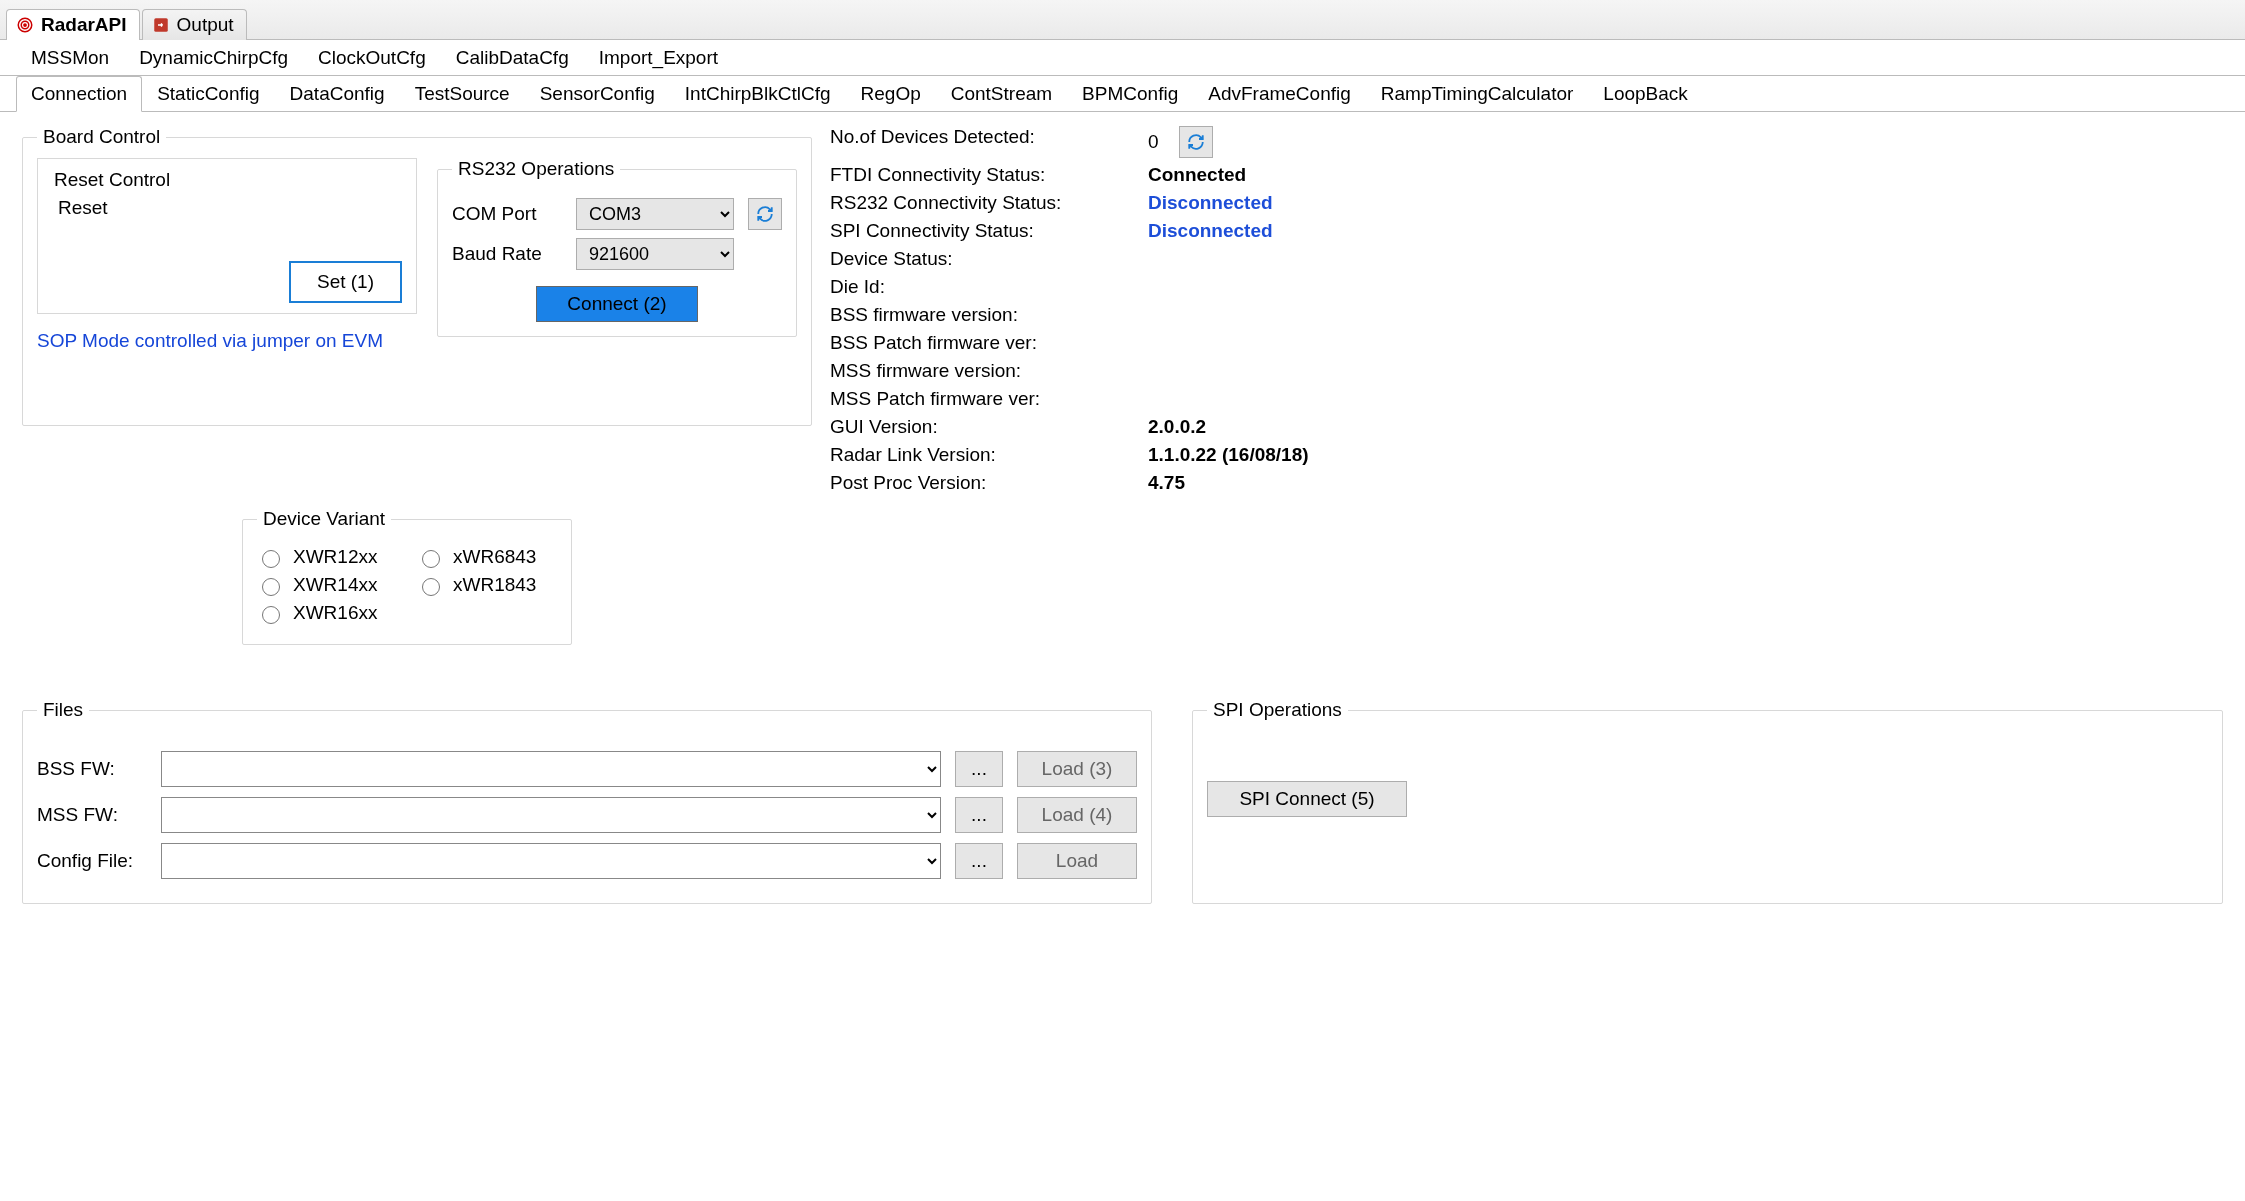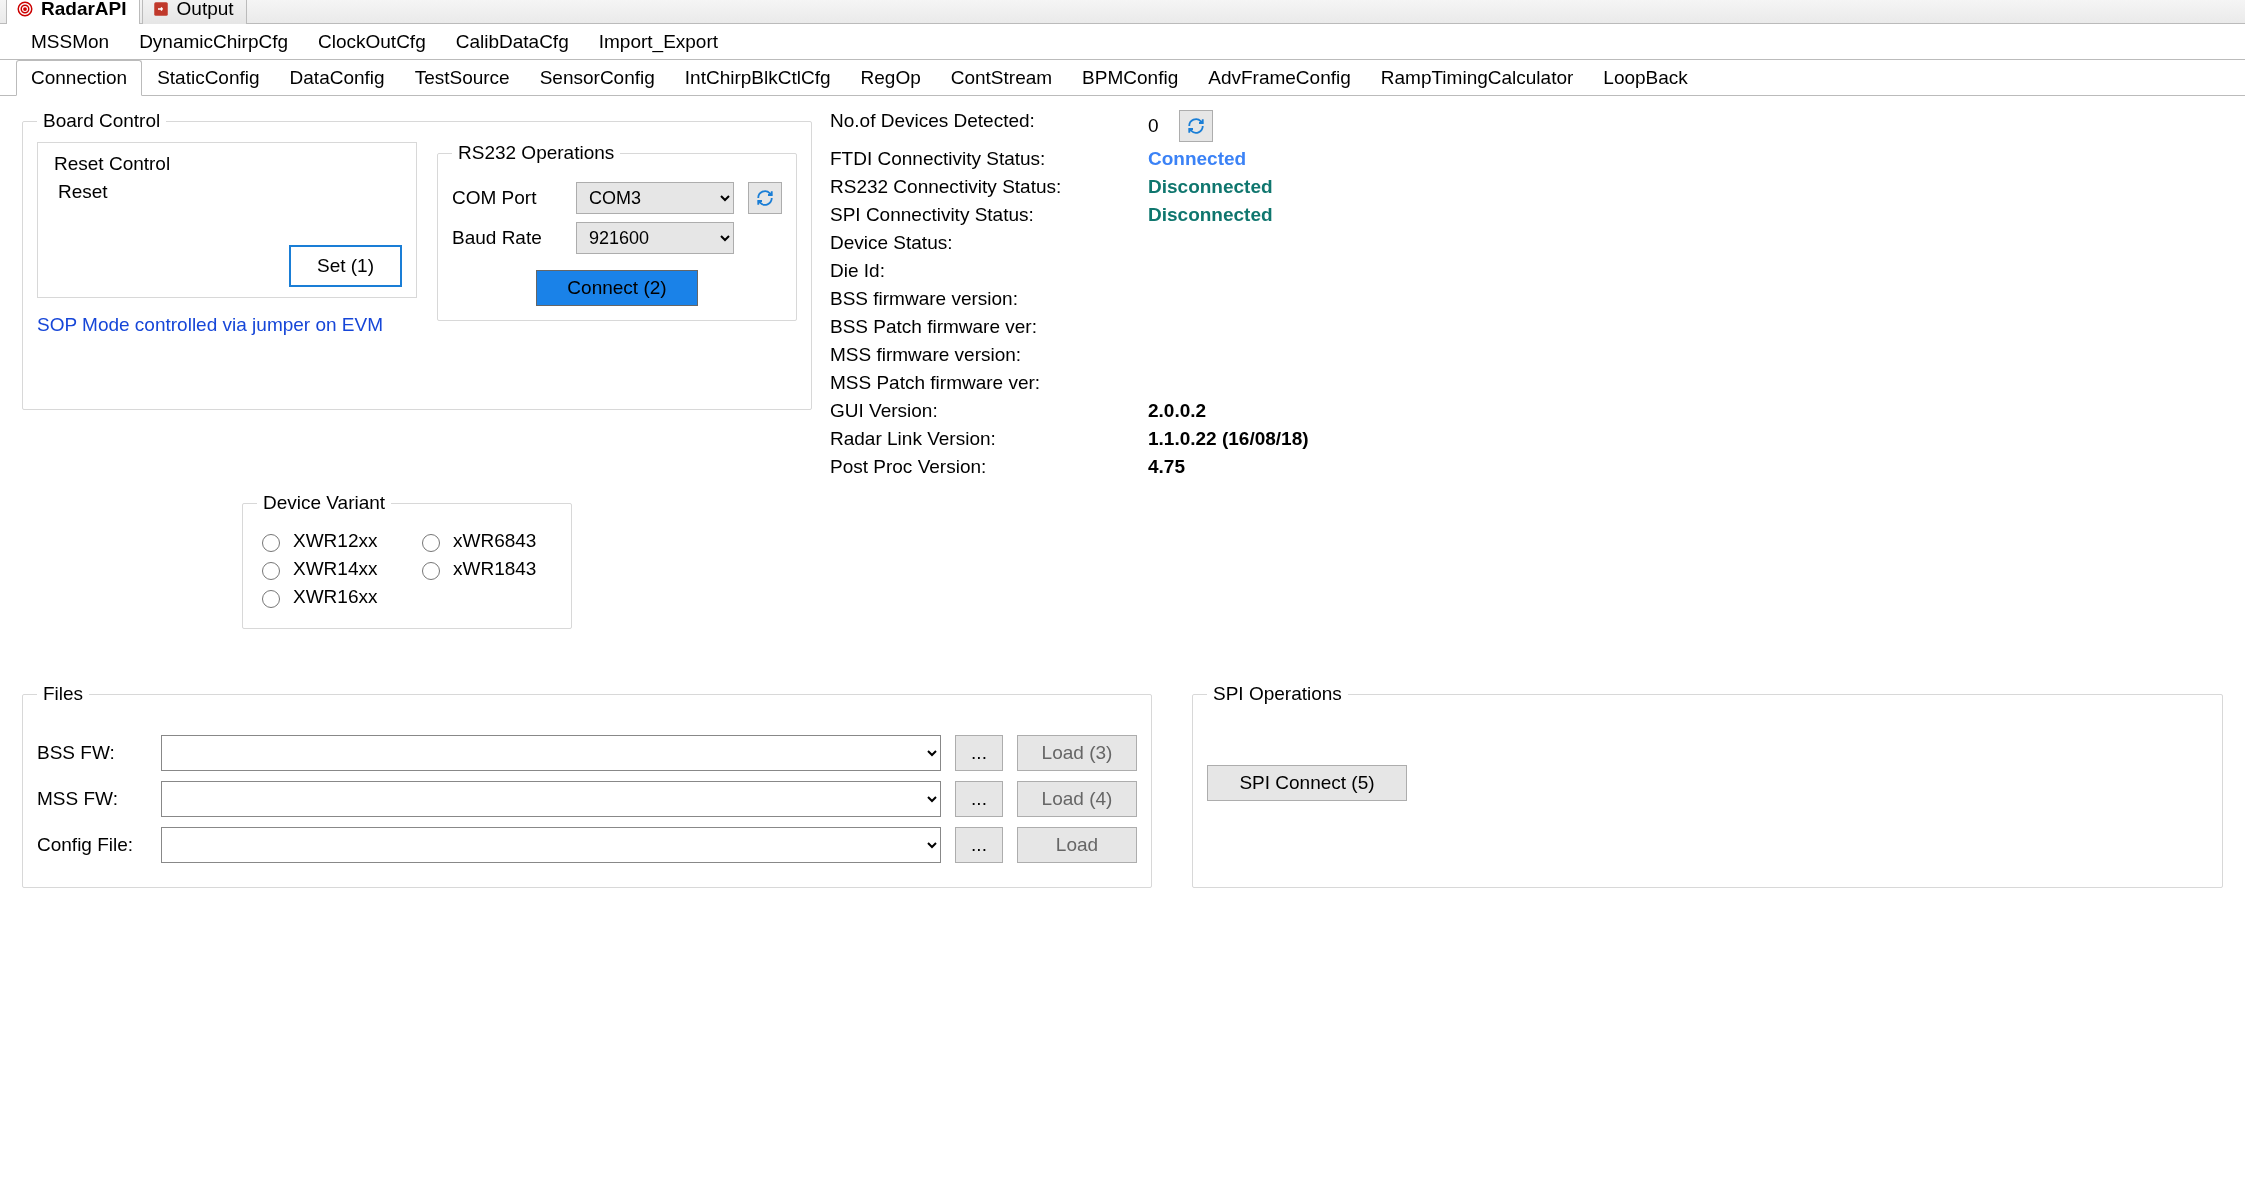--- a/index.html
+++ b/index.html
@@ -11,21 +11,21 @@
     color: #000;
     overflow: hidden;
   }
   
   .file-tabs {
     display: flex;
     align-items: flex-end;
     background: linear-gradient(#f5f5f5,#eaeaea);
     border-bottom: 1px solid #bbb;
     padding: 4px 6px 0 6px;
-    height: 24px;
+    height: 40px;
   }
   .file-tab {
     display: flex;
     align-items: center;
     gap: 6px;
     padding: 4px 12px 4px 8px;
     border: 1px solid #bbb;
     border-bottom: none;
     border-radius: 4px 4px 0 0;
     margin-right: 2px;
@@ -126,22 +126,22 @@
   
   .status-grid {
     display: grid;
     grid-template-columns: 300px 300px;
     row-gap: 6px;
     column-gap: 18px;
     font-size: 19px;
   }
   .status-grid .k { }
   .status-grid .v { display:flex; align-items:center; gap:20px; }
-  .green { color: #3b82f6; font-weight: 600; }
-  .red   { color: #0f766e; font-weight: 600; }
+  .green { color: #000000; font-weight: 600; }
+  .red   { color: #1d4ed8; font-weight: 600; }
   .bold  { font-weight: 700; }
 
   
   .mid-row {
     display:flex;
     gap: 26px;
     margin-top: 14px;
     margin-left: 220px; 
   }
   .radio { display:flex; align-items:center; gap:10px; margin:6px 0; }

